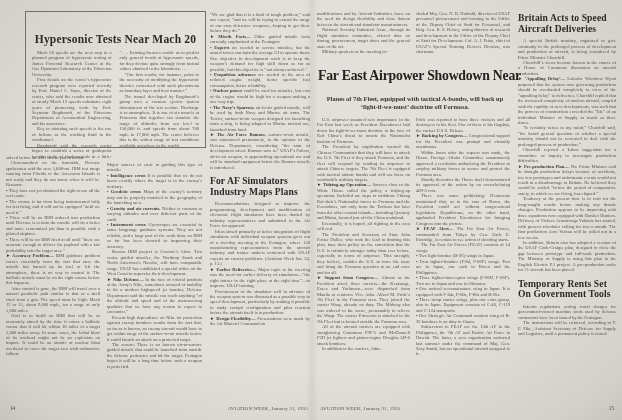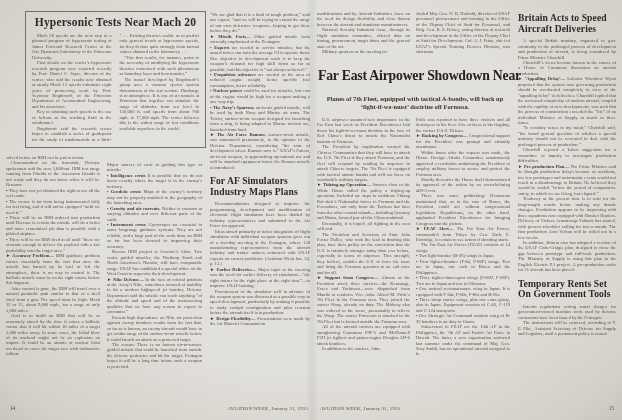--- a/index.html
+++ b/index.html
@@ -12,21 +12,21 @@
   .page-left{left:6px;width:304px;}
   .page-right{left:316px;width:300px;}
   .gutter{position:absolute;left:306px;top:0;width:12px;height:420px;
     background:linear-gradient(90deg,rgba(0,0,0,0) 0%,rgba(60,55,48,0.07) 50%,rgba(0,0,0,0) 100%);}
   .col{position:absolute;overflow:hidden;}
   .bodytext p{margin:0;font-size:4.6px;line-height:5.45px;text-align:justify;text-indent:5px;
     color:#57534c;filter:blur(0.18px);}
   .bodytext p.flush{text-indent:0;}
   .bodytext b{color:#413d37;}
   .box-article{position:absolute;left:19px;top:3px;width:181px;height:137px;
-    border:1px solid #767067;padding:3px 6px 4px 6px;box-sizing:border-box;background:rgba(255,255,255,0.04);}
+    border:1px solid #767067;padding:20px 6px 4px 6px;box-sizing:border-box;background:rgba(255,255,255,0.04);}
   .box-headline{font-size:11.5px;line-height:13px;font-weight:bold;text-align:center;
     color:#2e2b27;margin:1px 0 4px 0;white-space:nowrap;letter-spacing:0.2px;}
   .box-cols{display:flex;gap:8px;height:110px;overflow:hidden;}
   .box-col{flex:1;}
   .sec-headline{font-size:9.6px;line-height:10.6px;font-weight:bold;color:#2e2b27;
     margin:6px 0 4px 0;text-indent:0;letter-spacing:0.1px;}
   .sec-headline span{display:block;}
   .main-headline{position:absolute;left:0;top:60px;width:198px;text-align:center;
     font-size:14px;line-height:15px;font-weight:bold;color:#26231f;letter-spacing:-0.2px;
     white-space:nowrap;transform:scaleX(0.98);transform-origin:center;}

